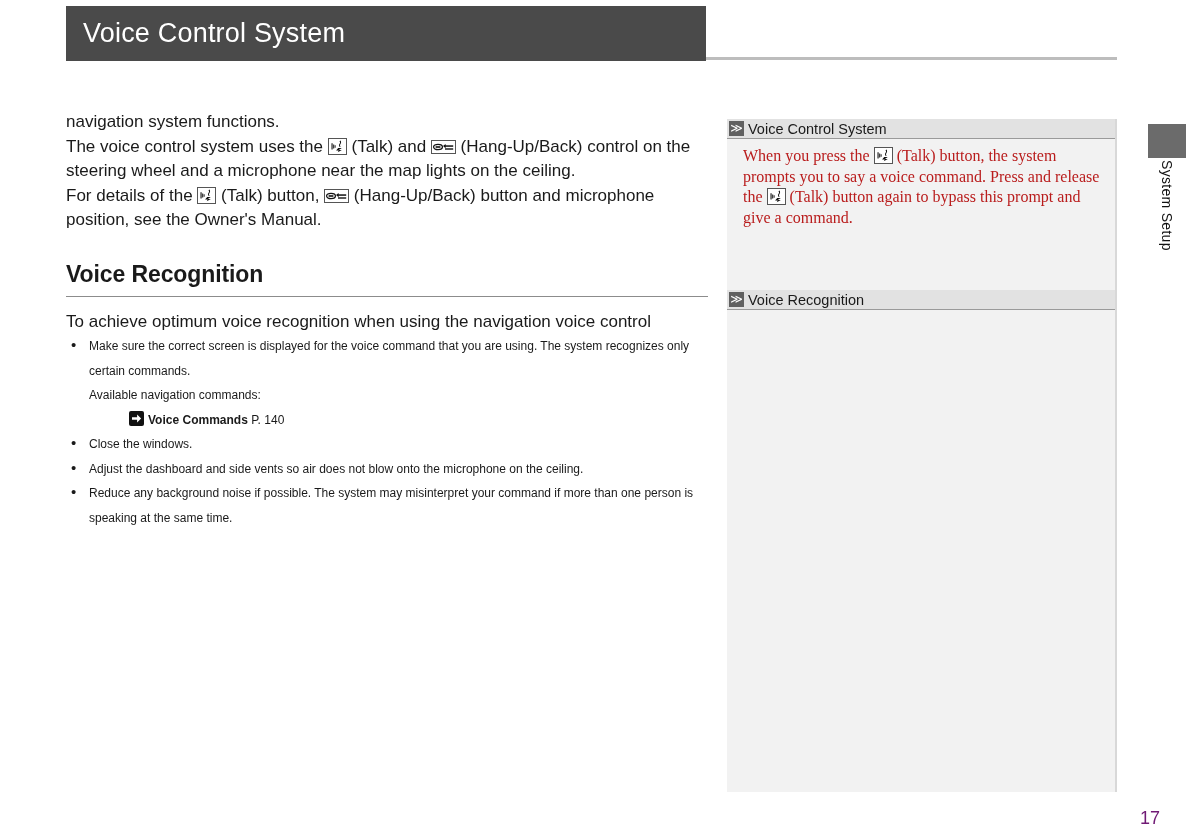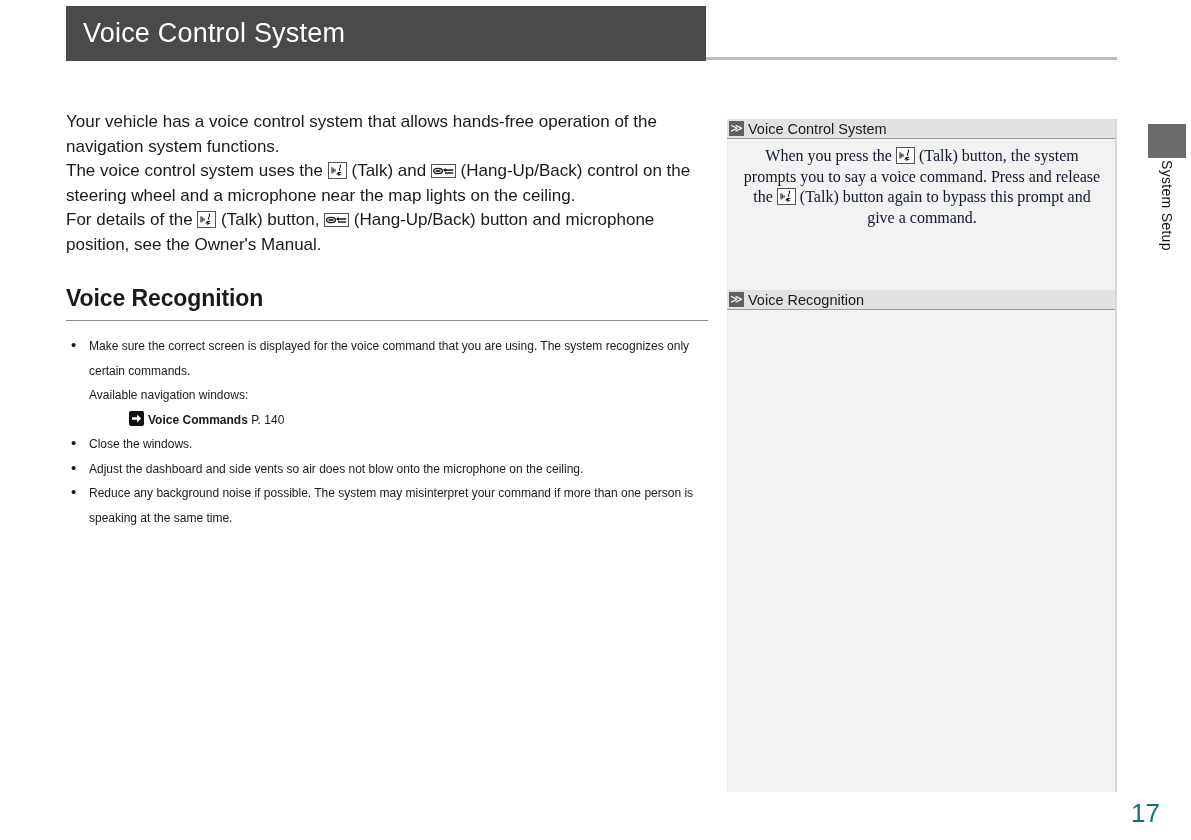--- a/index.html
+++ b/index.html
@@ -170,22 +170,21 @@
   .note-title {
     font-size: 14.5px;
     font-family: "Liberation Sans", sans-serif;
     color: #1a1a1a;
   }
   .note-body {
     font-family: "Liberation Serif", serif;
     font-size: 16px;
     line-height: 20.5px;
     padding: 7px 14px 0 16px;
-    color: #0f172a;
-    text-align: center;
+    color: #b91c1c;
   }
   .note-body .icon-box { vertical-align: -3px; }
 
   #note-2-wrap { margin-top: 62px; }
 
   
   #tab-block {
     position: absolute;
     left: 1148px;
     top: 124px;
@@ -209,36 +208,35 @@
     color: #111;
     white-space: nowrap;
     letter-spacing: .3px;
   }
 
   
   #page-number {
     position: absolute;
     right: 31px;
     bottom: 11px;
-    font-size: 26px;
-    color: #0f766e;
+    font-size: 18px;
+    color: #701a75;
   }
 </style>
 </head>
 <body>
 
 <div id="page-header-bar">
   <div id="page-title">Voice Control System</div>
 </div>
 <div id="header-rule"></div>
 
 <div id="main-column">
 
   <div id="intro-block">
-    <p class="para"><span>Your vehicle has a voice control system that allows hands-free operation of the</span></p>
     <p class="para"><span>navigation system functions.</span></p>
     <p class="para">
       <span>The voice control system uses the</span>
       <span class="icon-box icon-talk" aria-label="Talk button">
         <svg width="17" height="15" viewBox="0 0 17 15">
             <g fill="#111">
               <path d="M2.5 4.2h1.1v6.3H2.5z"></path>
               <path d="M4.2 5.4h1v4h-1zM5.7 6.2h.9v2.6h-.9z"></path>
               <path d="M11.4 1.6c.9 1 .9 2.3.1 3.3-.7.9-.8 1.6.1 2.5l-.8.5c-1-1.1-1-2.2-.2-3.2.7-.9.7-1.6-.1-2.5z"></path>
               <path d="M9.2 9.1l3.6-.1-3 1.9 3 .2-4 2.2.9-1.8-2.6-.1z"></path>
@@ -285,25 +283,26 @@
           </svg>
       </span>
       <span>(Hang-Up/Back) button and microphone</span>
     </p>
     <p class="para"><span>position, see the Owner's Manual.</span></p>
   </div>
 
   <h2 id="section-heading">Voice Recognition</h2>
   <div id="section-rule"></div>
 
+  <p class="para">To achieve optimum voice recognition when using the navigation voice control</p>
 
   <ul id="bullet-list">
     <li>
       <span>Make sure the correct screen is displayed for the voice command that you are using. The system recognizes only certain commands.</span>
-      <span class="sub-line">Available navigation windows:</span>
+      <span class="sub-line">Available navigation commands:</span>
       <span class="xref-line">
         <span class="icon-xref">
           <svg width="15" height="15" viewBox="0 0 15 15">
               <path d="M3 6.2h5.1V3.6l4 3.9-4 3.9V8.8H3z" fill="#fff"></path>
             </svg>
         </span><span class="xref-title">Voice Commands</span> <span class="xref-page">P. 140</span>
       </span>
     </li>
     <li><span>Close the windows.</span></li>
     <li><span>Adjust the dashboard and side vents so air does not blow onto the microphone on the ceiling.</span></li>

